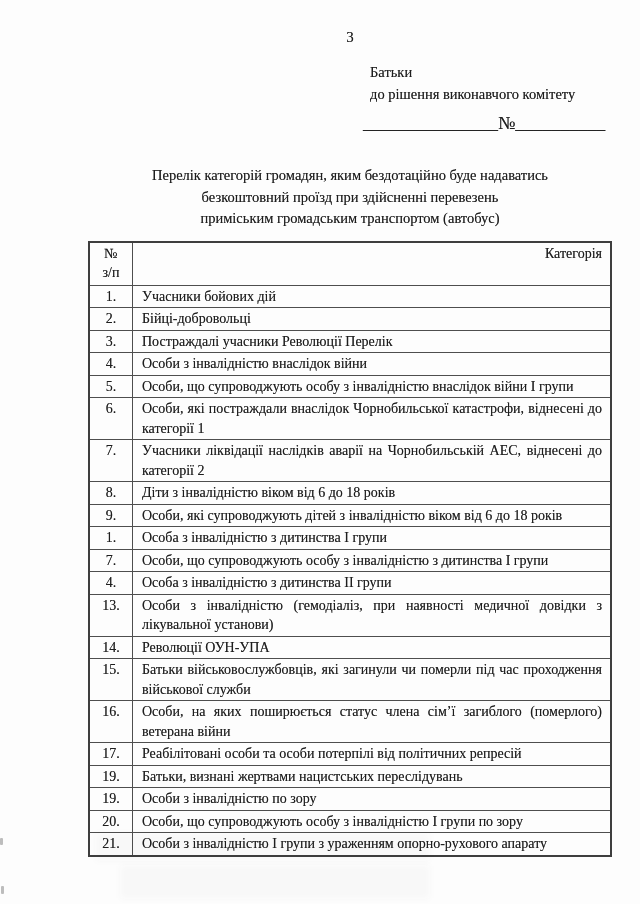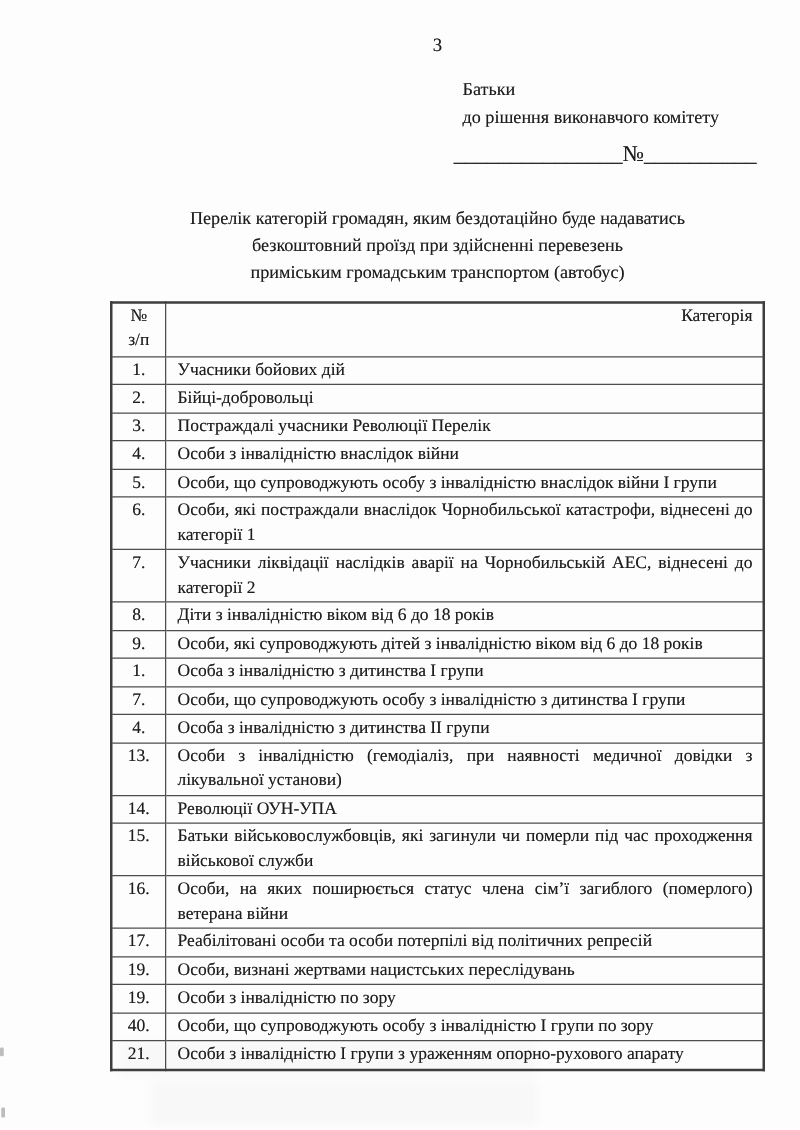--- a/index.html
+++ b/index.html
@@ -182,28 +182,28 @@
           <tr>
             <td class="col-num">16.</td>
             <td class="col-cat">Особи, на яких поширюється статус члена сім’ї загиблого (померлого) ветерана війни</td>
           </tr>
           <tr>
             <td class="col-num">17.</td>
             <td class="col-cat">Реабілітовані особи та особи потерпілі від політичних репресій</td>
           </tr>
           <tr>
             <td class="col-num">19.</td>
-            <td class="col-cat">Особи, визнані жертвами нацистських переслідувань</td>
+            <td class="col-cat">Батьки, визнані жертвами нацистських переслідувань</td>
           </tr>
           <tr>
             <td class="col-num">19.</td>
             <td class="col-cat">Особи з інвалідністю по зору</td>
           </tr>
           <tr>
-            <td class="col-num">40.</td>
+            <td class="col-num">20.</td>
             <td class="col-cat">Особи, що супроводжують особу з інвалідністю І групи по зору</td>
           </tr>
           <tr>
             <td class="col-num">21.</td>
             <td class="col-cat">Особи з інвалідністю І групи з ураженням опорно-рухового апарату</td>
           </tr>
         </tbody>
     </table>
   </div>
 

